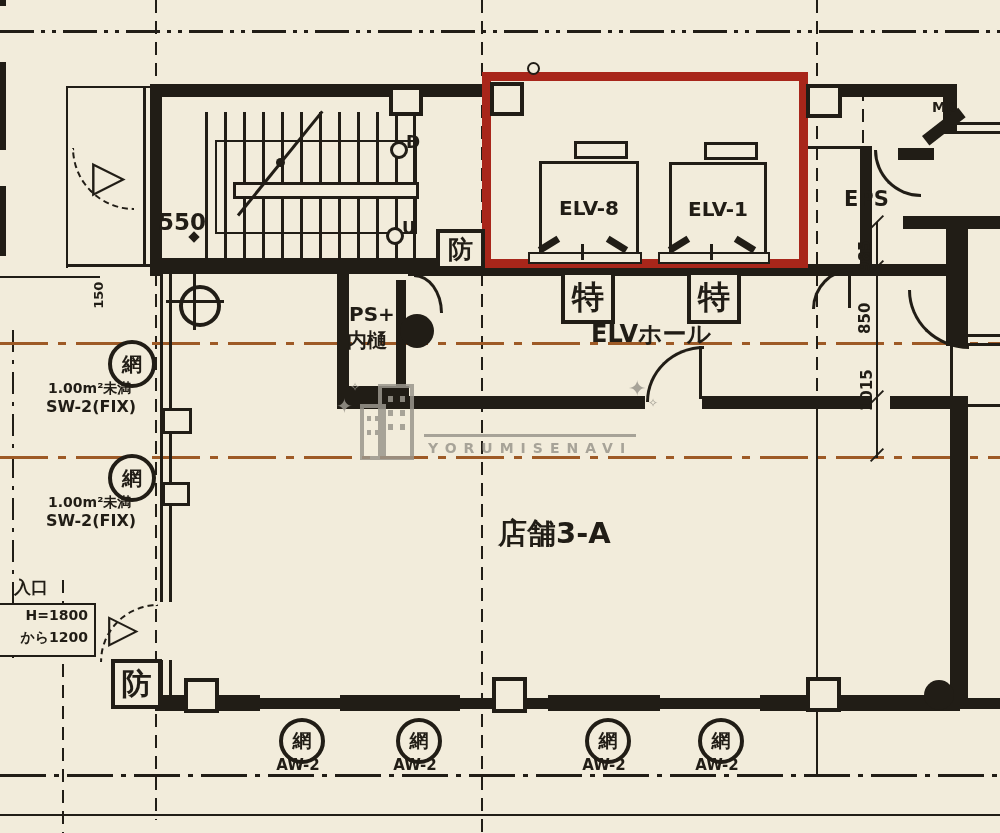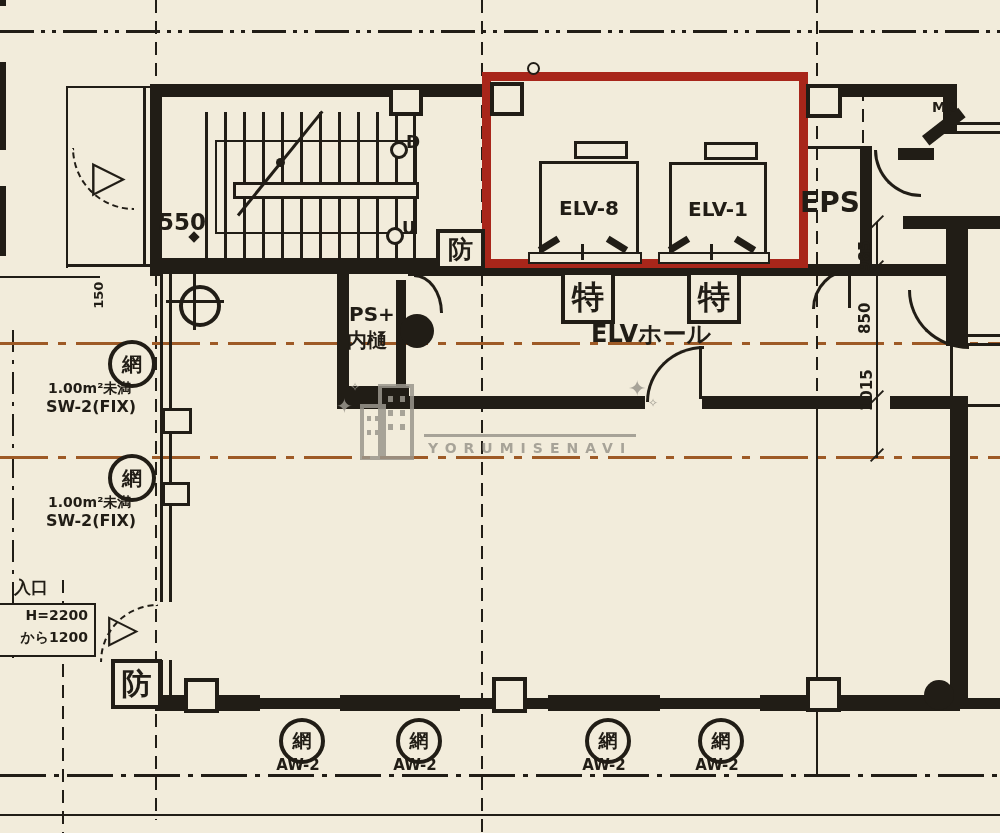--- a/index.html
+++ b/index.html
@@ -211,33 +211,34 @@
   <div class="w" style="left:876px;top:222px;width:2px;height:236px"></div>
   <div class="w" style="left:868px;top:221px;width:18px;height:2px;transform:rotate(-45deg)"></div>
   <div class="w" style="left:868px;top:266px;width:18px;height:2px;transform:rotate(-45deg)"></div>
   <div class="w" style="left:868px;top:396px;width:18px;height:2px;transform:rotate(-45deg)"></div>
   <div class="w" style="left:868px;top:454px;width:18px;height:2px;transform:rotate(-45deg)"></div>
   <div class="txt rot90" style="left:850px;top:248px;font-size:15px">985</div>
   <div class="txt rot90" style="left:850px;top:310px;font-size:15px">850</div>
   <div class="txt rot90" style="left:846px;top:382px;font-size:15px">1015</div>
 
   <div class="txt" style="left:591px;top:321px;font-size:24px">ELVホール</div>
-  <div class="txt" style="left:800px;top:188px;font-size:28px">EPS</div>
+  <div class="txt" style="left:844px;top:188px;font-size:21px">EPS</div>
   <div class="txt" style="left:932px;top:100px;font-size:14px">MB</div>
   <div class="txt" style="left:349px;top:303px;font-size:20px">PS+</div>
   <div class="txt" style="left:347px;top:329px;font-size:20px">内樋</div>
+  <div class="txt" style="left:498px;top:518px;font-size:29px">店舗3-A</div>
 
   <div class="txt" style="left:48px;top:381px;font-size:14px">1.00m²未満</div>
   <div class="txt" style="left:46px;top:398px;font-size:16px">SW-2(FIX)</div>
   <div class="txt" style="left:48px;top:495px;font-size:14px">1.00m²未満</div>
   <div class="txt" style="left:46px;top:512px;font-size:16px">SW-2(FIX)</div>
 
   <div class="txt" style="left:14px;top:578px;font-size:17px">入口</div>
   <div style="position:absolute;left:-8px;top:603px;width:100px;height:50px;border:2px solid var(--ink);background:var(--paper)">
-    <div class="txt" style="right:6px;top:3px;font-size:14px;position:absolute">H=2200</div>
+    <div class="txt" style="right:6px;top:3px;font-size:14px;position:absolute">H=1800</div>
     <div class="txt" style="right:6px;top:25px;font-size:14px;position:absolute">から1200</div>
   </div>
   <div class="w" style="left:0;top:655px;width:96px;height:2px"></div>
 
   <div id="watermark">
     <svg width="62" height="80" viewBox="0 0 62 80" style="position:absolute;left:28px;top:8px" fill="none" stroke="#9b978d" stroke-width="4">
       <rect x="4" y="26" width="22" height="52"></rect>
       <rect x="22" y="6" width="32" height="72"></rect>
       <rect x="30" y="16" width="5" height="6" fill="#9b978d" stroke="none"></rect>
       <rect x="42" y="16" width="5" height="6" fill="#9b978d" stroke="none"></rect>

